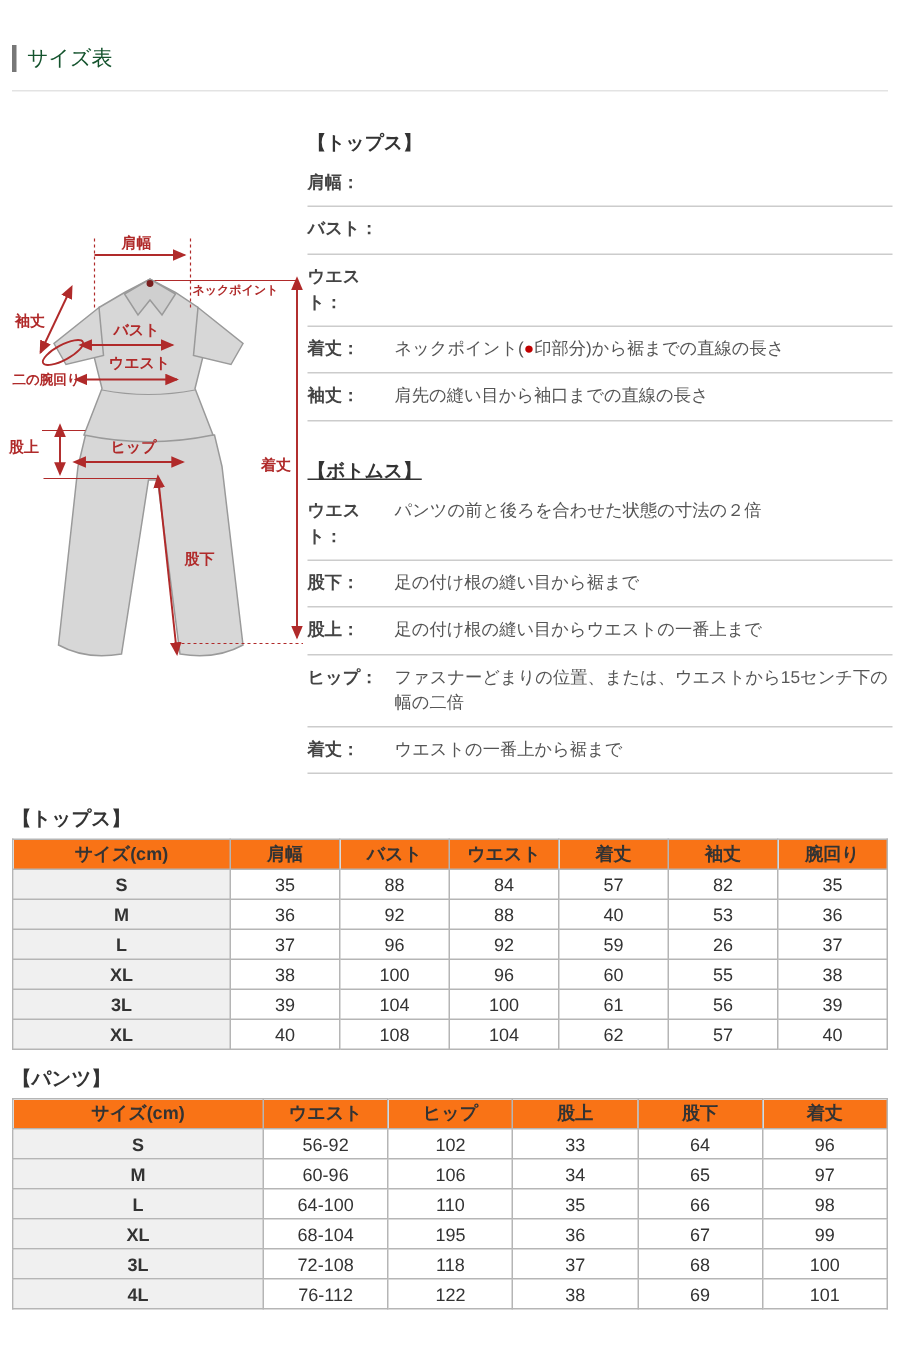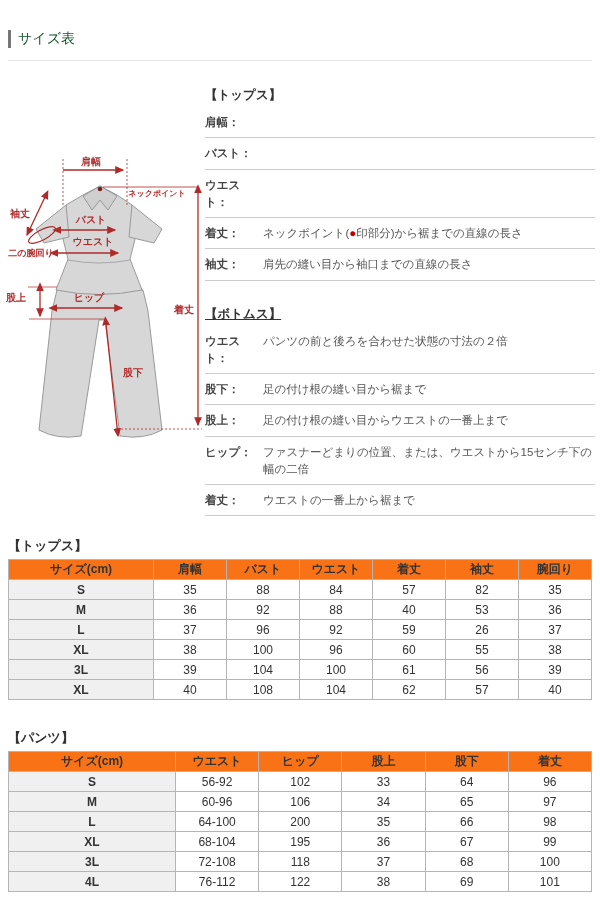--- a/index.html
+++ b/index.html
@@ -18,21 +18,21 @@
   .diagram{position:absolute;left:5px;top:143px;width:200px;height:305px;}
   .defs{position:absolute;left:205px;top:86px;width:390px;font-size:11.5px;color:#555;}
   .def-heading{font-weight:bold;color:#333;font-size:12.5px;padding:1px 0 3px;}
   .def-heading.bottoms{margin-top:24px;text-decoration:underline;}
   .def-row{display:flex;border-bottom:1px solid #ccc;padding:7px 0 6px;line-height:1.5;}
   .def-term{flex:0 0 58px;font-weight:bold;color:#444;}
   .def-desc{flex:1;}
   .red-dot{color:#c00000;}
   .tbl-block{position:absolute;left:8px;width:584px;}
   .tops-block{top:537px;}
-  .pants-block{top:710px;margin-top:19px;}
+  .pants-block{top:710px;}
   .tbl-label{font-weight:bold;font-size:13px;color:#333;margin:0 0 4px 0;}
   table{border-collapse:collapse;width:584px;table-layout:fixed;font-size:12px;color:#333;}
   th,td{border:1px solid #b5b5b5;text-align:center;padding:1px 2px;height:17px;overflow:hidden;}
   th{background:#f97316;font-weight:bold;}
   td.size-col{background:#f0f0f0;font-weight:bold;}
   svg text{font-family:"Liberation Sans","DejaVu Sans",sans-serif;}
 </style>
 </head>
 <body>
 
@@ -258,21 +258,21 @@
           <td class="size-col">M</td>
           <td>60-96</td>
           <td>106</td>
           <td>34</td>
           <td>65</td>
           <td>97</td>
         </tr>
         <tr>
           <td class="size-col">L</td>
           <td>64-100</td>
-          <td>200</td>
+          <td>110</td>
           <td>35</td>
           <td>66</td>
           <td>98</td>
         </tr>
         <tr>
           <td class="size-col">XL</td>
           <td>68-104</td>
           <td>195</td>
           <td>36</td>
           <td>67</td>

